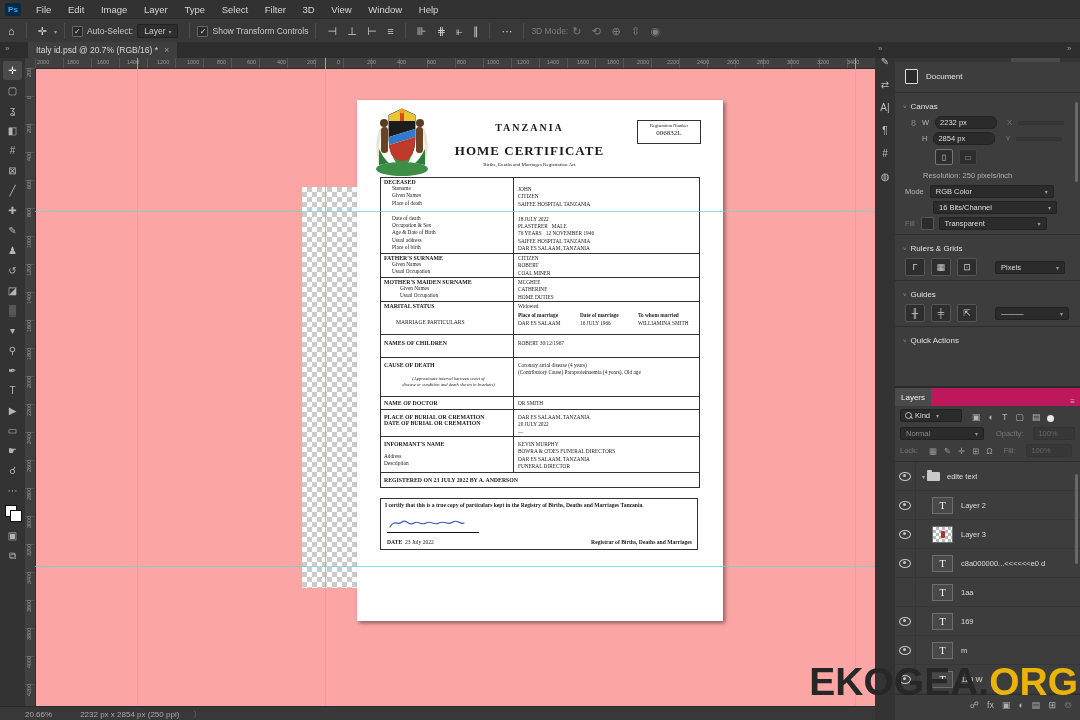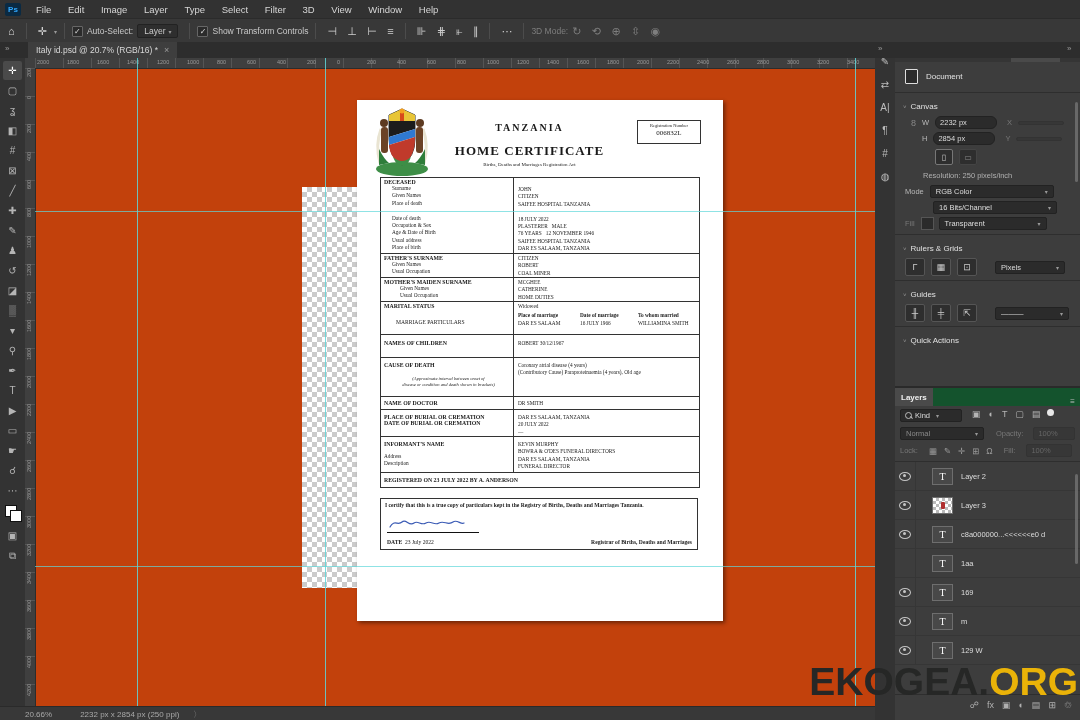--- a/index.html
+++ b/index.html
@@ -30,21 +30,21 @@
   
   #toolbar{position:absolute;left:0;top:58px;width:25px;height:648px;background:#333333;
            display:flex;flex-direction:column;align-items:center;padding-top:3px;z-index:25;}
   .tool{width:19px;height:19px;display:flex;align-items:center;justify-content:center;
         color:#b5b5b5;font-size:10px;margin-bottom:1px;border-radius:2px;}
   .tool.active{background:#4a4a4a;color:#fff;}
   .swatches{position:relative;width:16px;height:16px;margin-top:4px;}
   .swatches .fg{position:absolute;left:0;top:0;width:10px;height:10px;background:#fff;border:1px solid #111;}
   .swatches .bg{position:absolute;left:5px;top:5px;width:10px;height:10px;background:#fff;border:1px solid #111;}
   
-  #canvas{position:absolute;left:25px;top:58px;width:850px;height:648px;background:#c2410c;overflow:hidden;}
+  #canvas{position:absolute;left:25px;top:58px;width:850px;height:648px;background:#fca5a5;overflow:hidden;}
   #hruler{position:absolute;left:10px;top:0;width:840px;height:10px;background:#3f3f3f;
           border-bottom:1px solid #2c2c2c;display:flex;overflow:hidden;
           background-image:repeating-linear-gradient(90deg,#555 0,#555 1px,transparent 1px,transparent 28px);}
   .hr-lab{flex:0 0 28px;font-size:5.5px;color:#9a9a9a;text-align:left;padding-left:2px;line-height:9px;}
   #vruler{position:absolute;left:0;top:10px;width:10px;height:638px;background:#3f3f3f;
           border-right:1px solid #2c2c2c;display:flex;flex-direction:column;overflow:hidden;
           background-image:repeating-linear-gradient(180deg,#555 0,#555 1px,transparent 1px,transparent 28px);}
   .vr-lab{flex:0 0 28px;font-size:5.5px;color:#9a9a9a;writing-mode:vertical-rl;transform:rotate(180deg);
           text-align:right;line-height:9px;}
   #ruler-corner{position:absolute;left:0;top:0;width:10px;height:10px;background:#3f3f3f;
@@ -114,23 +114,23 @@
          font-size:7.5px;display:flex;align-items:center;justify-content:space-between;}
   .orient-btn{width:16px;height:14px;border:1px solid #777;border-radius:2px;display:flex;
               align-items:center;justify-content:center;color:#ccc;font-size:8px;margin-right:6px;
               background:#2e2e2e;}
   .orient-btn.off{border-color:#444;color:#888;}
   .icon-btn{width:18px;height:16px;border:1px solid #555;border-radius:2px;background:#2e2e2e;
             color:#ccc;display:flex;align-items:center;justify-content:center;font-size:9px;margin-right:6px;}
   .res-text{color:#b0b0b0;font-size:7.5px;padding:2px 0 2px 28px;}
   
   #layers{top:388px;height:332px;}
-  .ltab{display:flex;align-items:flex-end;height:18px;background:#14532d;font-weight:bold;}
+  .ltab{display:flex;align-items:flex-end;height:18px;background:#be185d;}
   .ltab .ptab.active{height:18px;}
-  .lfilter{display:flex;align-items:flex-start;padding:3px 5px;gap:4px;}
+  .lfilter{display:flex;align-items:flex-end;padding:3px 5px;gap:4px;}
   .kindbox{display:flex;align-items:center;background:#2b2b2b;border:1px solid #222;border-radius:2px;
            padding:1px 4px;width:52px;font-size:7.5px;color:#ddd;gap:3px;}
   .mag{position:relative;width:7px;height:7px;}
   .mag:before{content:"";position:absolute;left:0;top:0;width:5px;height:5px;border:1px solid #bbb;border-radius:50%;}
   .mag:after{content:"";position:absolute;left:5px;top:5px;width:3px;height:1px;background:#bbb;transform:rotate(45deg);}
   .filt-ic{color:#b5b5b5;font-size:9px;}
   .filt-dot{width:7px;height:7px;background:#e8e8e8;border-radius:50%;margin-left:3px;}
   .lblend{display:flex;align-items:center;padding:2px 5px;gap:4px;}
   .llock{display:flex;align-items:center;padding:2px 5px 4px 5px;gap:5px;border-bottom:1px solid #2e2e2e;}
   .lock-ic{color:#999;font-size:8.5px;}
@@ -760,20 +760,29 @@
         <span class="lock-ic">✛</span>
 
         <span class="lock-ic">⊞</span>
 
         <span class="lock-ic">Ω</span>
       </span>
       <span class="fl dim" style="margin-left:6px">Fill:</span>
       <span class="fld w44 dim">100%</span>
     </div>
     <div class="layer-list">
+      <div class="layer-row group">
+        <span class="eye-cell eye-on">
+            <span class="eye"></span>
+          </span>
+        <span class="grp-ic lr-caret">▾</span>
+        <span class="grp-ic folder"></span>
+
+        <span class="lname">edite text</span>
+      </div>
 
       <div class="layer-row text">
         <span class="eye-cell eye-on">
             <span class="eye"></span>
           </span>
 
         <span class="thumb t-thumb">T</span>
 
         <span class="lname">Layer 2</span>
       </div>

